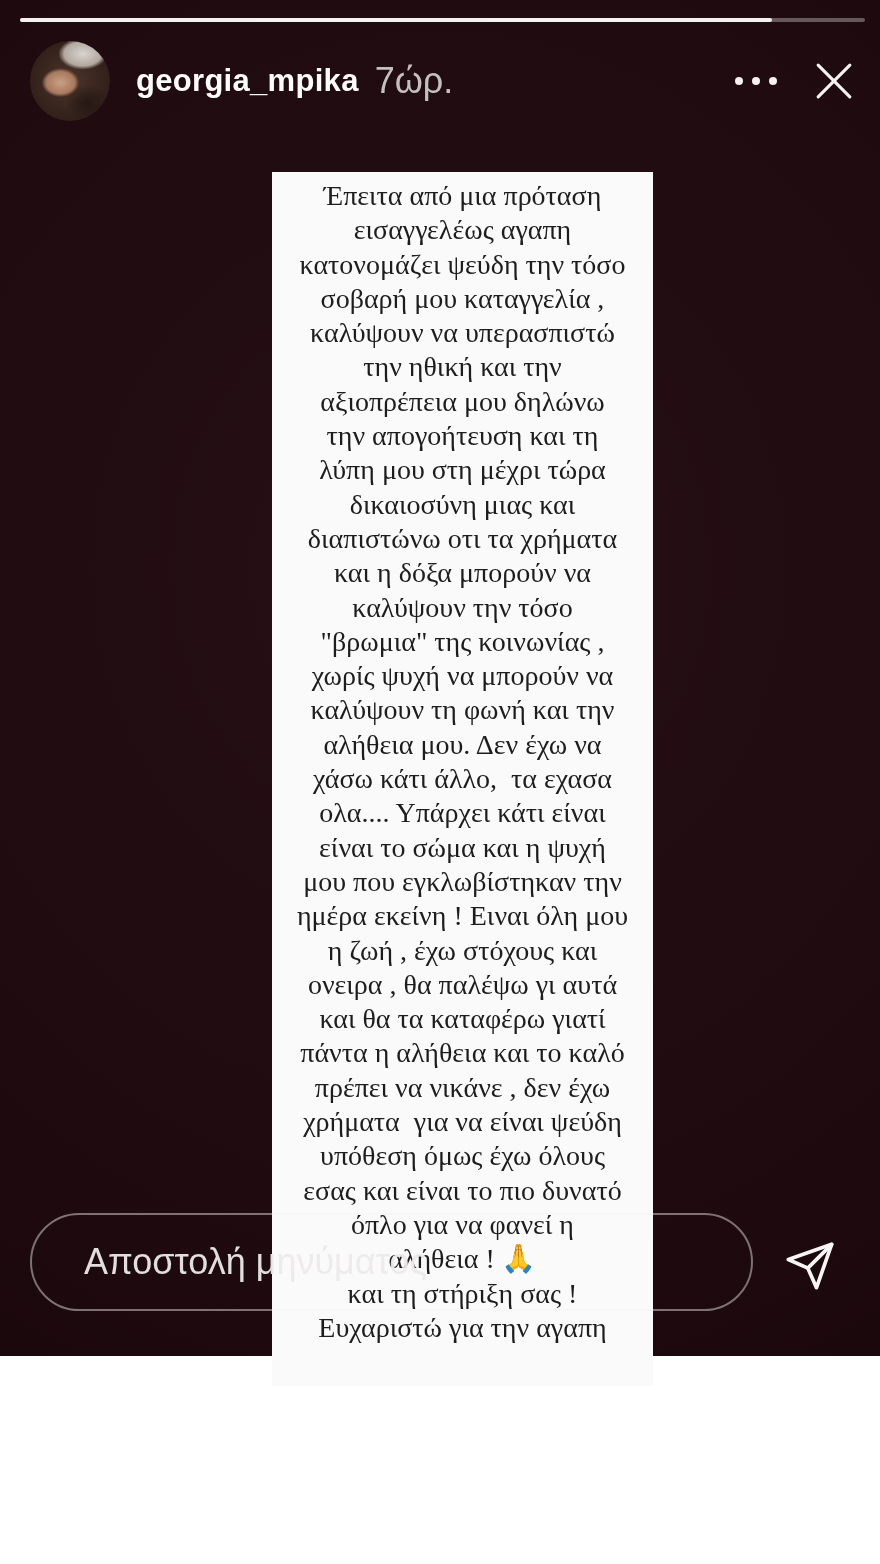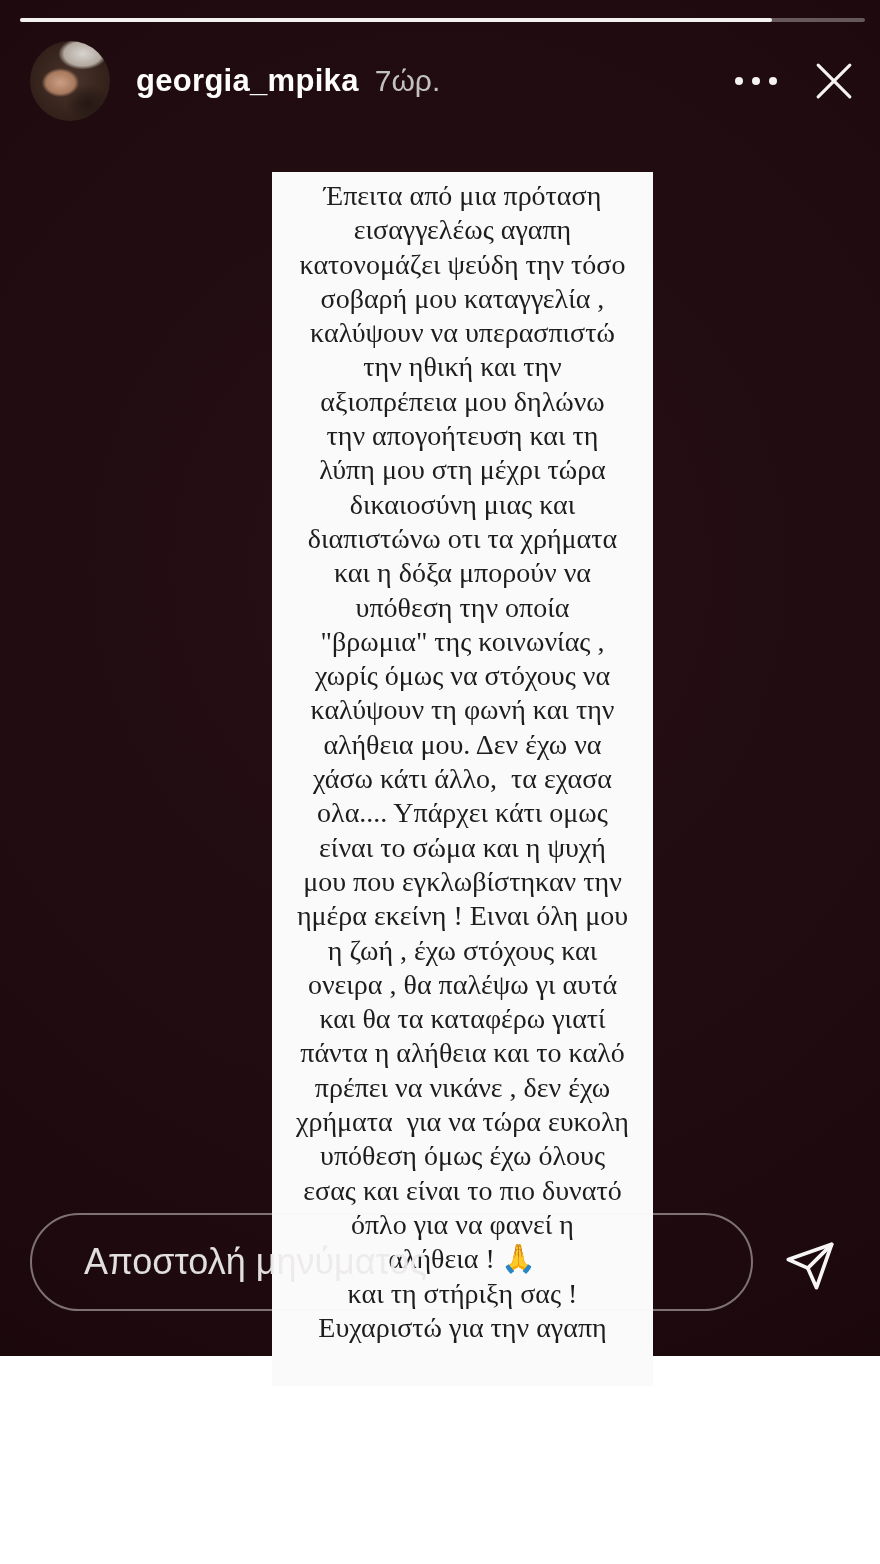--- a/index.html
+++ b/index.html
@@ -58,21 +58,21 @@
   .username {
     margin-left: 26px;
     color: #fdfdfd;
     font-size: 31px;
     font-weight: 700;
     letter-spacing: 0.3px;
   }
   .story-time {
     margin-left: 16px;
     color: #c3c0c1;
-    font-size: 30px;
+    font-size: 36px;
     font-weight: 400;
   }
   .more-options-button {
     margin-left: auto;
     width: 56px;
     height: 56px;
     display: flex;
     align-items: center;
     justify-content: center;
     background: none;
@@ -201,36 +201,36 @@
       <div class="story-line">κατονομάζει ψεύδη την τόσο</div>
       <div class="story-line">σοβαρή μου καταγγελία ,</div>
       <div class="story-line">καλύψουν να υπερασπιστώ</div>
       <div class="story-line">την ηθική και την</div>
       <div class="story-line">αξιοπρέπεια μου δηλώνω</div>
       <div class="story-line">την απογοήτευση και τη</div>
       <div class="story-line">λύπη μου στη μέχρι τώρα</div>
       <div class="story-line">δικαιοσύνη μιας και</div>
       <div class="story-line">διαπιστώνω οτι τα χρήματα</div>
       <div class="story-line">και η δόξα μπορούν να</div>
-      <div class="story-line">υπόθεση την οποία</div>
+      <div class="story-line">καλύψουν την τόσο</div>
       <div class="story-line">"βρωμια" της κοινωνίας ,</div>
-      <div class="story-line">χωρίς όμως να στόχους να</div>
+      <div class="story-line">χωρίς ψυχή να μπορούν να</div>
       <div class="story-line">καλύψουν τη φωνή και την</div>
       <div class="story-line">αλήθεια μου. Δεν έχω να</div>
       <div class="story-line">χάσω κάτι άλλο,  τα εχασα</div>
-      <div class="story-line">ολα.... Υπάρχει κάτι ομως</div>
+      <div class="story-line">ολα.... Υπάρχει κάτι είναι</div>
       <div class="story-line">είναι το σώμα και η ψυχή</div>
       <div class="story-line">μου που εγκλωβίστηκαν την</div>
       <div class="story-line">ημέρα εκείνη ! Ειναι όλη μου</div>
       <div class="story-line">η ζωή , έχω στόχους και</div>
       <div class="story-line">ονειρα , θα παλέψω γι αυτά</div>
       <div class="story-line">και θα τα καταφέρω γιατί</div>
       <div class="story-line">πάντα η αλήθεια και το καλό</div>
       <div class="story-line">πρέπει να νικάνε , δεν έχω</div>
-      <div class="story-line">χρήματα  για να τώρα ευκολη</div>
+      <div class="story-line">χρήματα  για να είναι ψεύδη</div>
       <div class="story-line">υπόθεση όμως έχω όλους</div>
       <div class="story-line">εσας και είναι το πιο δυνατό</div>
       <div class="story-line">όπλο για να φανεί η</div>
       <div class="story-line">αλήθεια ! 🙏</div>
       <div class="story-line">και τη στήριξη σας !</div>
       <div class="story-line">Ευχαριστώ για την αγαπη</div>
     </div>
 
   <div class="composer-bar">
     <input class="message-input" type="text" placeholder="Αποστολή μηνύματος" style="">

